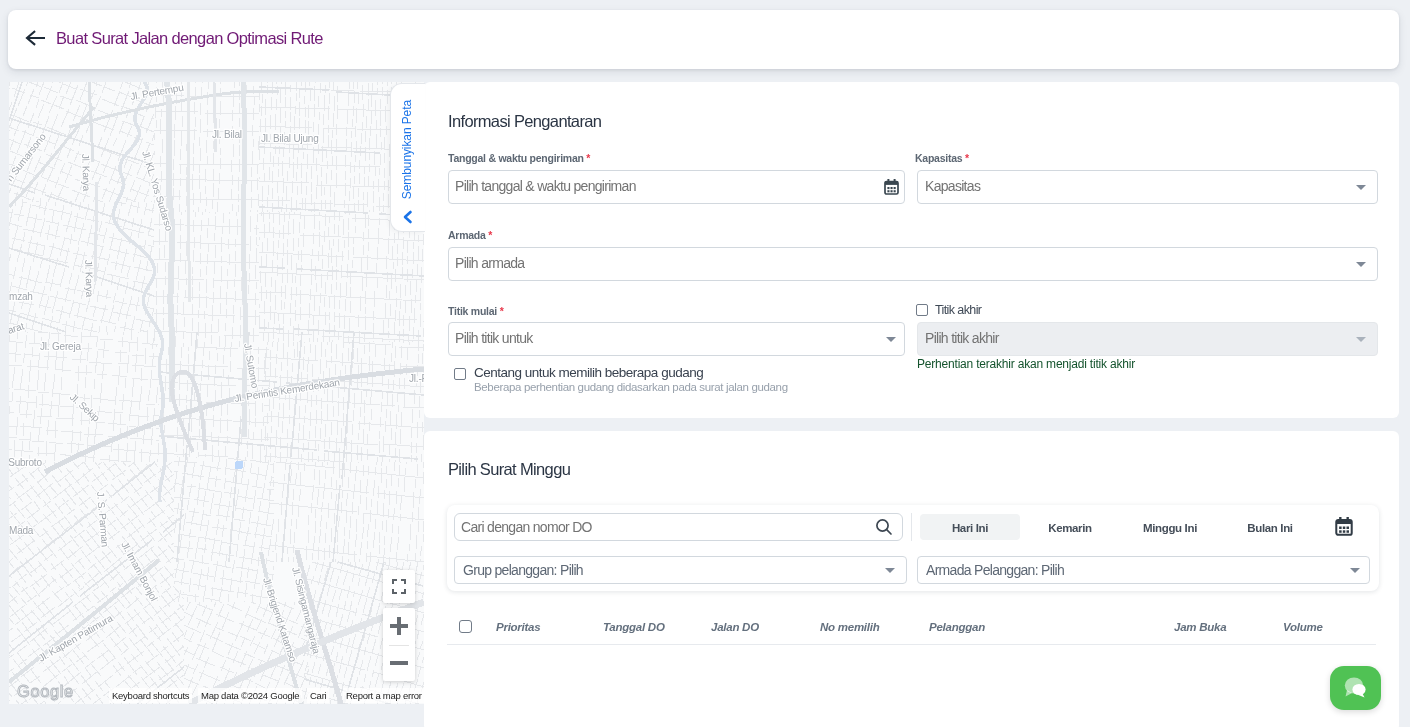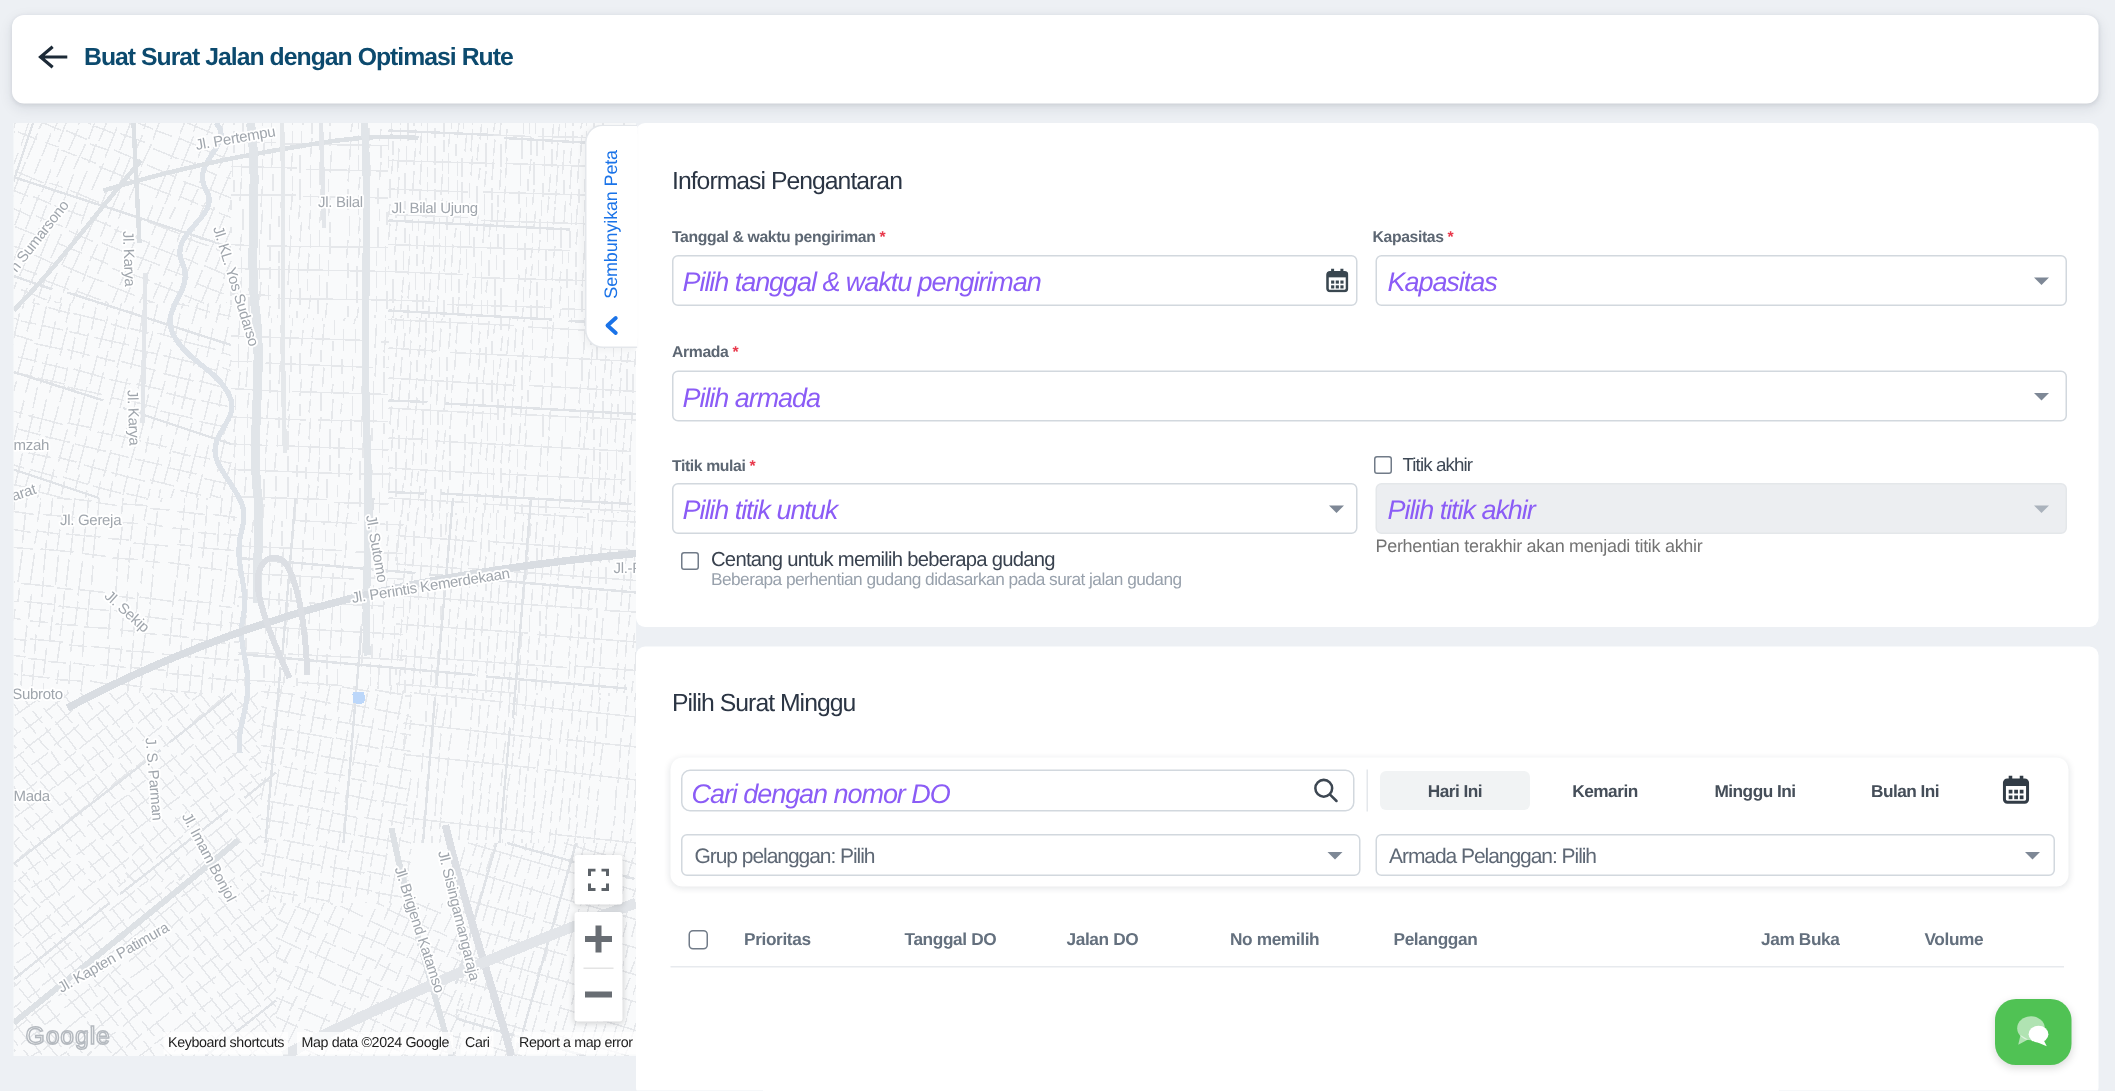--- a/index.html
+++ b/index.html
@@ -2,21 +2,21 @@
 <html><head>
 <meta charset="utf-8">
 <style>
   * { margin:0; padding:0; box-sizing:border-box; }
   html,body { width:1410px; height:727px; overflow:hidden; }
   body { background:#edf0f4; font-family:"Liberation Sans",sans-serif; position:relative; }
   .abs { position:absolute; }
 
   .header { left:8px; top:10px; width:1391px; height:59px; background:#fff; border-radius:8px;
             box-shadow:0 1px 3px rgba(20,30,50,.09), 0 3px 9px rgba(30,40,60,.10); }
-  .title { left:56px; top:29px; font-size:16.5px; font-weight:700; color:#0c4a6e; letter-spacing:-.65px; }
+  .title { left:56px; top:29px; font-size:16.5px; font-weight:400; color:#701a75; letter-spacing:-.65px; }
 
   .mapwrap { left:9px; top:82px; width:415px; height:622px; overflow:hidden; background:#fafbfc; }
 
   .mapbtn { background:#fff; border-radius:2px; box-shadow:0 1px 4px rgba(0,0,0,.18); }
 
   .attrib { position:absolute; bottom:1px; font-size:9.5px; color:#1d1d1d; background:rgba(255,255,255,.75);
             padding:2px 3px; white-space:nowrap; letter-spacing:-.25px; }
 
   .glogo { position:absolute; left:8px; top:600px; font-size:16.5px; font-weight:400; color:#fff;
            -webkit-text-stroke:1px #b4b9bf; letter-spacing:.6px; }
@@ -27,28 +27,28 @@
   .tabtxt { position:absolute; left:9px; top:16px; writing-mode:vertical-rl; transform:rotate(180deg);
             font-size:12px; color:#1a73e8; letter-spacing:-.1px; }
 
   .panel1 { left:424px; top:82px; width:975px; height:336px; background:#fff; border-radius:6px; }
   .panel2 { left:424px; top:431px; width:975px; height:300px; background:#fff; border-radius:6px; }
 
   .h2 { font-size:16.5px; font-weight:400; color:#2b3544; letter-spacing:-.65px; }
   .lbl { font-size:10.5px; color:#5d6773; font-weight:700; letter-spacing:-.25px; }
   .lbl .req { color:#e8374a; }
   .inp { background:#fff; border:1px solid #d2d8de; border-radius:4px; }
-  .ph { font-size:18px; color:#8b5cf6; letter-spacing:-.7px;font-style:italic; }
+  .ph { font-size:14px; color:#737373; letter-spacing:-.7px; }
   .caret { width:0; height:0; border-left:5px solid transparent; border-right:5px solid transparent;
            border-top:5px solid #7e8896; }
   .cb { background:#fff; border:1.6px solid #717b88; border-radius:2px; }
 
   .chip { background:#f1f3f4; border-radius:4px; }
   .tbtn { font-size:11.5px; font-weight:700; color:#454e59; letter-spacing:-.35px; }
-  .thead { font-size:11.5px; font-weight:700; color:#64707e; letter-spacing:-.25px; }
+  .thead { font-size:11.5px; font-weight:700; color:#64707e; letter-spacing:-.25px;font-style:italic; }
 </style>
 </head>
 <body>
 
 <div class="abs header"></div>
 <svg class="abs" style="left:25px; top:29px" width="20" height="18" viewBox="0 0 20 18">
   <path d="M19 9 H2.4 M9.3 2.8 L2 9 L9.3 15.2" fill="none" stroke="#1d2a37" stroke-width="2.1" stroke-linecap="square"></path>
 </svg>
 <div class="abs title">Buat Surat Jalan dengan Optimasi Rute</div>
 
@@ -3343,21 +3343,21 @@
 <div class="abs lbl" style="left:448px; top:305px">Titik mulai <span class="req">*</span></div>
 <div class="abs inp" style="left:448px; top:322px; width:457px; height:34px"></div>
 <div class="abs ph" style="left:455px; top:330px">Pilih titik untuk</div>
 <div class="abs caret" style="left:886px; top:337px"></div>
 
 <div class="abs cb" style="left:916px; top:304px; width:12px; height:12px"></div>
 <div class="abs" style="left:935px; top:303px; font-size:12.5px; color:#3e4855; letter-spacing:-.6px">Titik akhir</div>
 <div class="abs" style="left:917px; top:322px; width:461px; height:34px; background:#eceef1; border:1px solid #e4e7ea; border-radius:4px"></div>
 <div class="abs ph" style="left:925px; top:330px">Pilih titik akhir</div>
 <div class="abs caret" style="left:1356px; top:337px; border-top-color:#aab2bc"></div>
-<div class="abs" style="left:917px; top:357px; font-size:12px; color:#737373; letter-spacing:-.2px">Perhentian terakhir akan menjadi titik akhir</div>
+<div class="abs" style="left:917px; top:357px; font-size:12px; color:#14532d; letter-spacing:-.2px">Perhentian terakhir akan menjadi titik akhir</div>
 
 <div class="abs cb" style="left:454px; top:368px; width:12px; height:12px"></div>
 <div class="abs" style="left:474px; top:365px; font-size:13.5px; color:#39424f; letter-spacing:-.5px">Centang untuk memilih beberapa gudang</div>
 <div class="abs" style="left:474px; top:381px; font-size:11.5px; color:#98a1ac; letter-spacing:-.35px">Beberapa perhentian gudang didasarkan pada surat jalan gudang</div>
 
 <div class="abs h2" style="left:448px; top:460px">Pilih Surat Minggu</div>
 
 <div class="abs" style="left:447px; top:505px; width:932px; height:86px; background:#fff; border-radius:8px; box-shadow:0 1px 5px rgba(20,30,50,.12)"></div>
 
 <div class="abs inp" style="left:454px; top:513px; width:449px; height:28px; border-radius:6px"></div>

